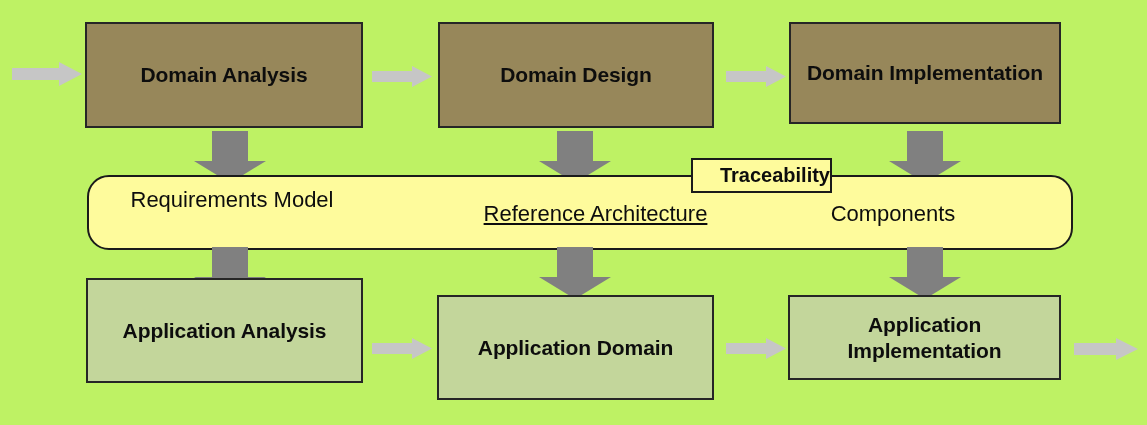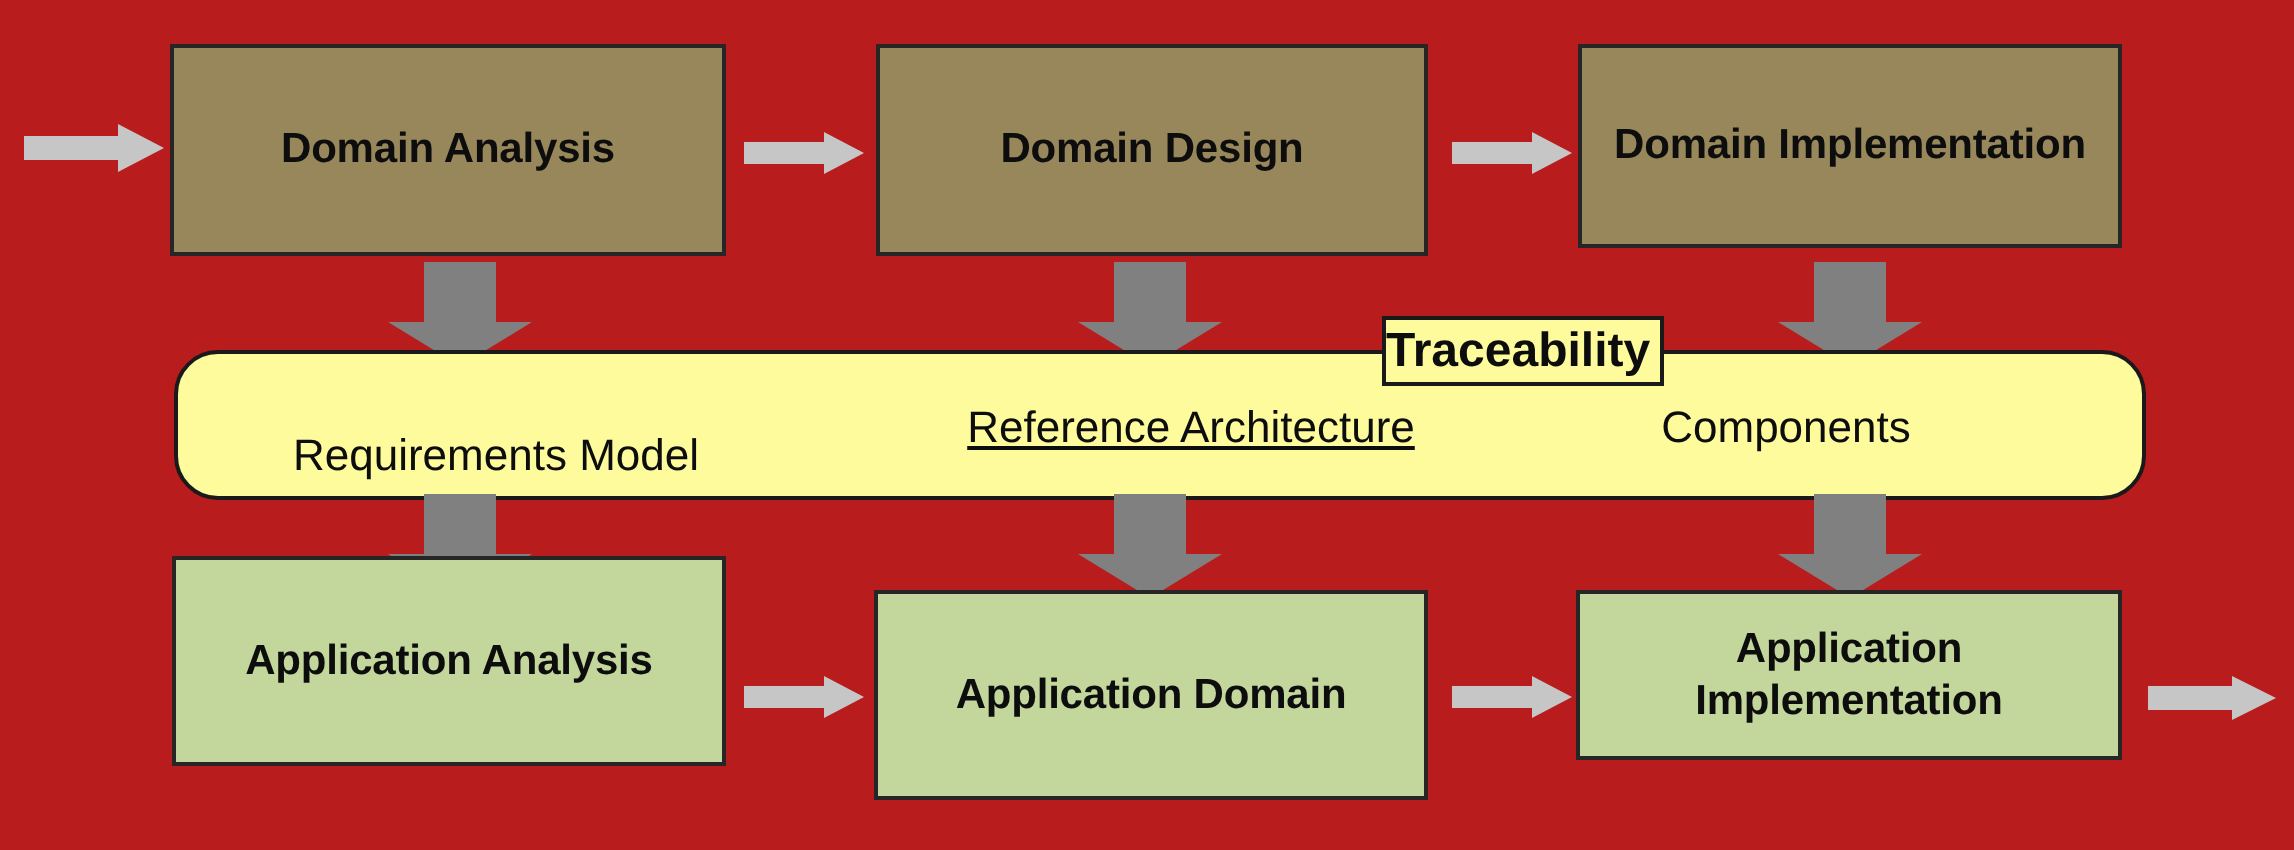--- a/index.html
+++ b/index.html
@@ -4,21 +4,21 @@
 <style>
   html, body {
     margin: 0;
     padding: 0;
     background: #ffffff;
   }
   #canvas {
     position: relative;
     width: 1147px;
     height: 425px;
-    background: #b91c1c;
+    background: #bef264;
     font-family: "Liberation Sans", sans-serif;
     overflow: hidden;
   }
 
   
   .proc-box {
     position: absolute;
     box-sizing: border-box;
     border: 2px solid #262626;
     display: flex;
@@ -53,23 +53,23 @@
   }
 
   
   #trace-tag {
     position: absolute;
     box-sizing: border-box;
     background: #fefb9c;
     border: 2px solid #1a1a1a;
     display: flex;
     align-items: center;
-    justify-content: flex-start;
+    justify-content: flex-end;
     font-weight: bold;
-    font-size: 24px;
+    font-size: 20px;
     color: #0d0d0d;
     white-space: nowrap;
   }
 
   
   .arrow {
     position: absolute;
   }
   .arrow svg { display: block; }
 </style>
@@ -120,21 +120,21 @@
   </div>
   <div class="arrow" style="left:889px; top:131px;">
     <svg width="72" height="52" viewBox="0 0 72 52">
       <polygon points="18,0 54,0 54,30 72,30 36,52 0,30 18,30" fill="#808080"></polygon>
     </svg>
   </div>
 
   <div id="band" style="left:87px; top:175px; width:986px; height:75px;">
   </div>
 
-  <div class="band-label" style="left:87px; top:217px; width:290px;padding-left:16px;">Requirements Model</div>
+  <div class="band-label" style="left:87px; top:189px; width:290px;">Requirements Model</div>
   <div class="band-label" style="left:458px; top:203px; width:275px;text-decoration:underline;">Reference Architecture</div>
   <div class="band-label" style="left:768px; top:203px; width:250px;">Components</div>
 
   <div id="trace-tag" style="left:691px; top:158px; width:141px; height:35px;">
     <span>Traceability</span>
   </div>
 
   <div class="arrow" style="left:194px; top:247px;">
     <svg width="72" height="52" viewBox="0 0 72 52">
       <polygon points="18,0 54,0 54,30 72,30 36,52 0,30 18,30" fill="#808080"></polygon>

